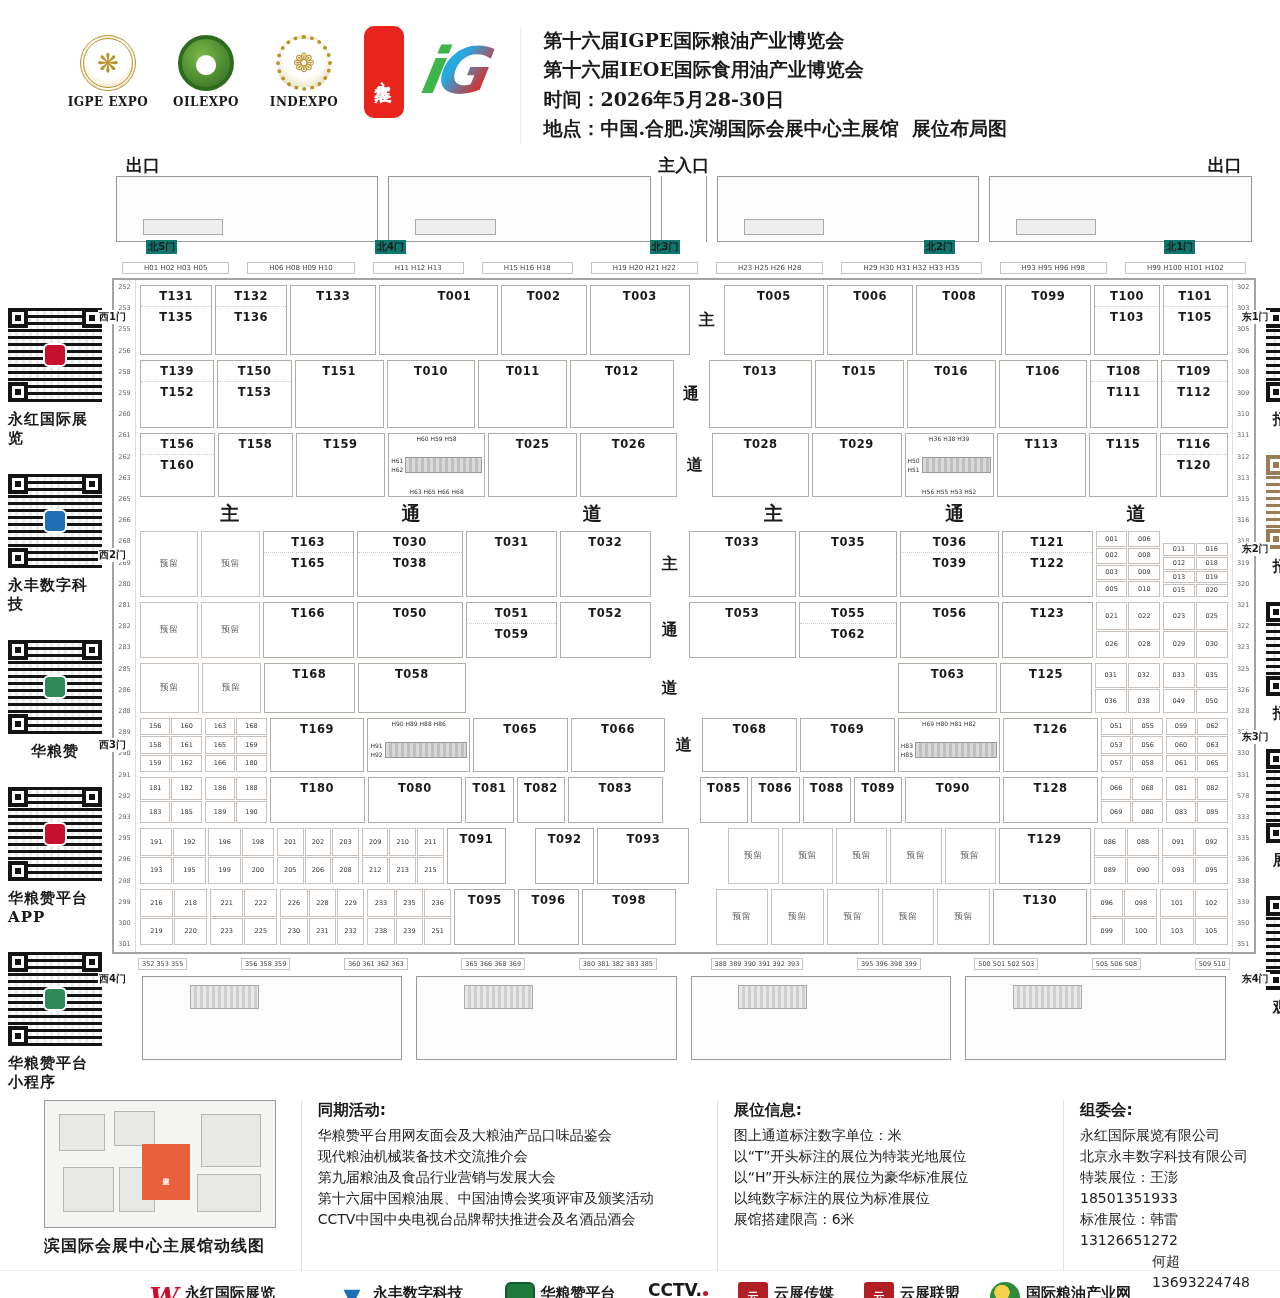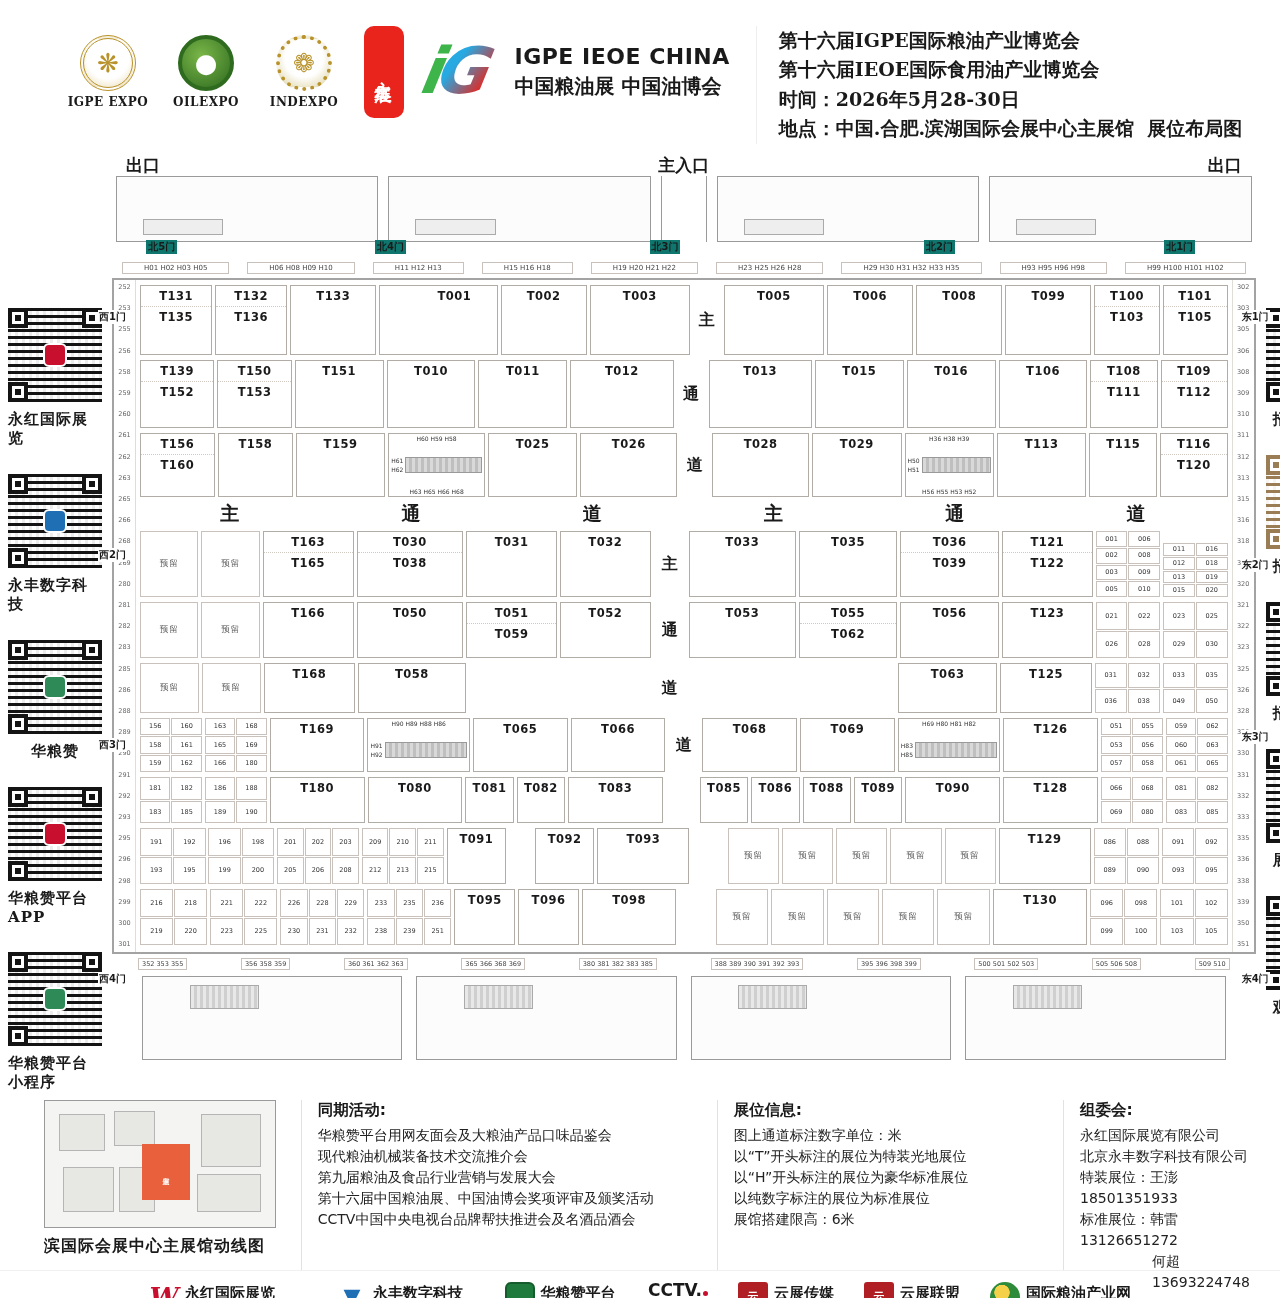--- a/index.html
+++ b/index.html
@@ -81,21 +81,21 @@
   .resv{border:1px solid #c9c2bc;background:#fff;display:flex;align-items:center;justify-content:center;font-size:8.5px;color:#555;letter-spacing:1px;}
   .spc{border:0;}
   .bottom-nums{display:flex;justify-content:space-between;gap:8px;padding:4px 26px 2px 26px;}
   .bng{font-size:6.5px;color:#444;border:1px solid #c9c2bc;padding:1px 3px;background:#fff;white-space:nowrap;}
   .bld-bot{position:relative;height:84px;display:flex;gap:14px;padding:0 30px;margin-top:4px;}
   .bld-blk2{flex:1;border:1px solid #9a9a9a;background:#fcfcfc;position:relative;}
   .bld-blk2::before{content:"";position:absolute;left:18%;top:8px;width:26%;height:22px;border:1px solid #aaa;background:repeating-linear-gradient(90deg,#e8e8e8 0 3px,#cfcfcf 3px 6px);}
   .gate{position:absolute;font-size:10px;font-weight:bold;background:#fff;padding:0 1px;z-index:3;}
   .gate.w{left:-4px;} .gate.e{right:-4px;}
   .gate.w1{top:160px;} .gate.w2{top:398px;} .gate.w3{top:588px;} .gate.w4{top:822px;}
-  .gate.e1{top:160px;} .gate.e2{top:408px;} .gate.e3{top:580px;} .gate.e4{top:822px;}
+  .gate.e1{top:160px;} .gate.e2{top:392px;} .gate.e3{top:580px;} .gate.e4{top:822px;}
 
   
   .info-band{display:flex;padding:8px 30px 0 44px;gap:18px;height:178px;}
   .minimap{width:240px;}
   .mm-box{width:232px;height:128px;border:1px solid #9a9a9a;background:#f4f4f2;position:relative;}
   .mm-blk{position:absolute;border:1px solid #b5b5b5;background:#e7e7e4;}
   .mm-red{position:absolute;left:42%;top:34%;width:48px;height:56px;background:#e8603c;color:#fff;font-size:7px;display:flex;align-items:center;justify-content:center;writing-mode:vertical-rl;text-orientation:upright;}
   .mm-caption{font-size:16px;font-weight:bold;font-family:"DejaVu Serif",serif;margin-top:8px;letter-spacing:1px;}
   .info-sec{border-left:1px solid #e2e2e2;padding-left:16px;}
   .info-sec h3{font-size:15.5px;font-weight:bold;margin-bottom:4px;}
@@ -135,24 +135,20 @@
     </div>
     <div class="round-logo">
       <div class="rl-circle rl-ind">❁</div>
       <div class="rl-label">INDEXPO</div>
     </div>
     <div class="badge">永红展</div>
     <div class="ig-mark">
       <span class="ig-i">i</span>
       <span class="ig-g">G</span>
     </div>
-    <div class="brand-text">
-      <div class="brand-title">IGPE IEOE CHINA</div>
-      <div class="brand-sub">中国粮油展 中国油博会</div>
-    </div>
   </div>
   <div class="titles">
     <div class="title-line">第十六届IGPE国际粮油产业博览会</div>
     <div class="title-line">第十六届IEOE国际食用油产业博览会</div>
     <div class="title-line">时间：2026年5月28-30日</div>
     <div class="title-line">地点：中国.合肥.滨湖国际会展中心主展馆  展位布局图</div>
   </div>
 </div>
 
 <div class="main">
@@ -957,21 +953,21 @@
           <div class="edge-num">320</div>
           <div class="edge-num">321</div>
           <div class="edge-num">322</div>
           <div class="edge-num">323</div>
           <div class="edge-num">325</div>
           <div class="edge-num">326</div>
           <div class="edge-num">328</div>
           <div class="edge-num">329</div>
           <div class="edge-num">330</div>
           <div class="edge-num">331</div>
-          <div class="edge-num">332</div>
+          <div class="edge-num">578</div>
           <div class="edge-num">333</div>
           <div class="edge-num">335</div>
           <div class="edge-num">336</div>
           <div class="edge-num">338</div>
           <div class="edge-num">339</div>
           <div class="edge-num">350</div>
           <div class="edge-num">351</div>
         </div>
     </div>
     <div class="bottom-nums" id="bottom-nums">

